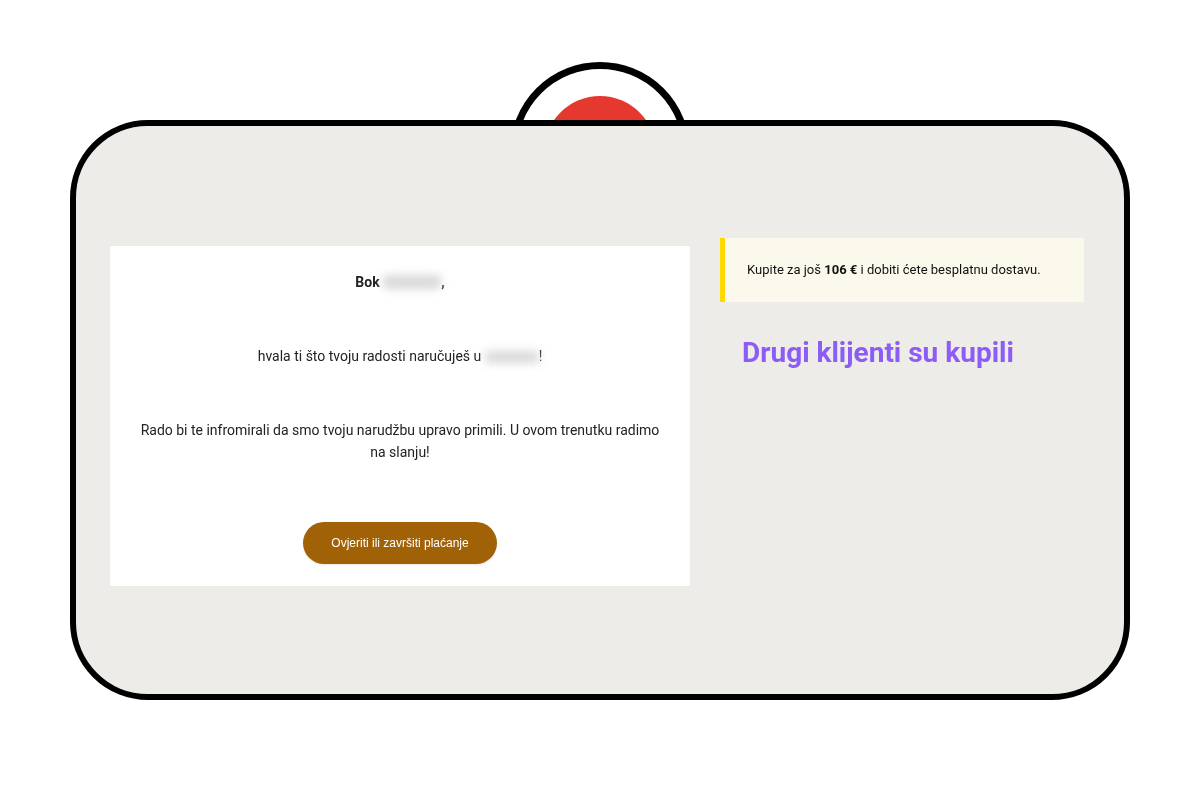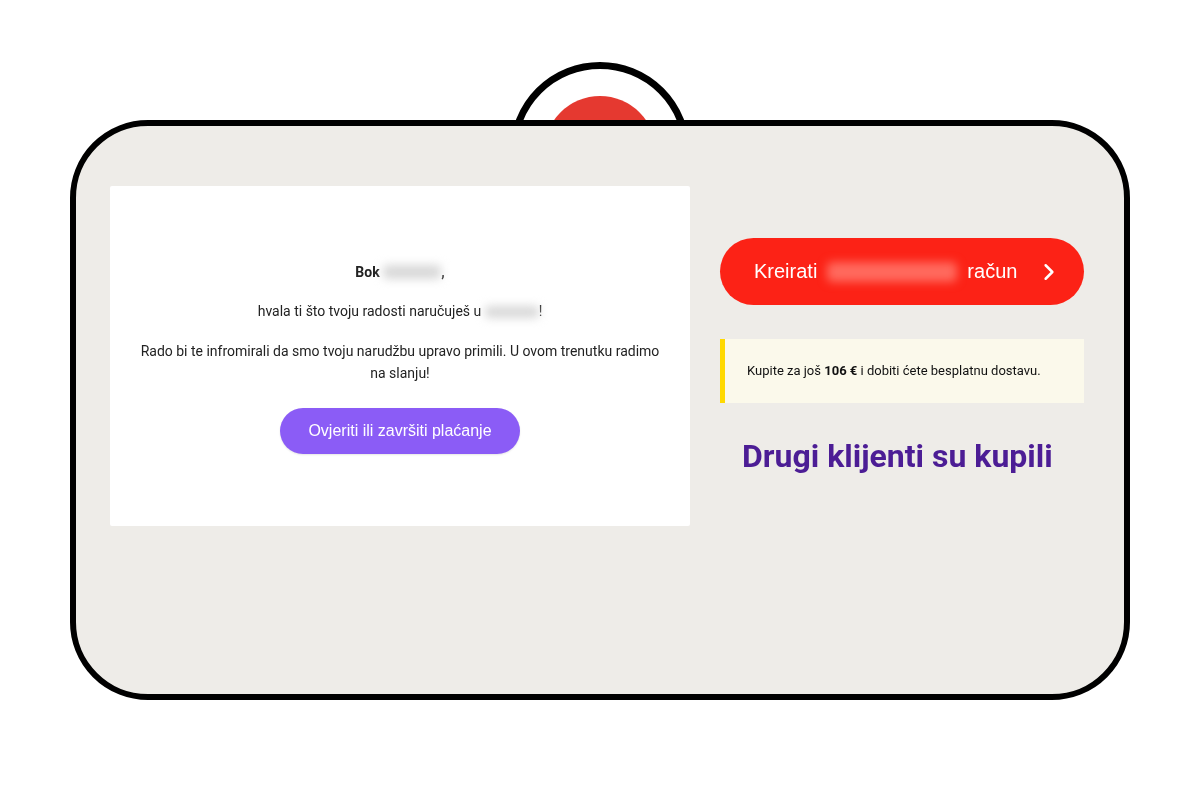--- a/index.html
+++ b/index.html
@@ -54,53 +54,54 @@
     display: flex;
     align-items: center;
     justify-content: center;
   }
   .badge-circle svg { width: 62px; height: 62px; }
 
   
   .card {
     background: #ffffff;
     width: 580px;
+    margin-top: 60px;
     height: 340px;
     padding: 26px 26px 22px 26px;
     border-radius: 2px;
     text-align: center;
     display: flex;
     flex-direction: column;
     align-items: center;
-    justify-content: center;
+    justify-content: space-between;
     gap: 18px;
     font-size: 14px;
     color: #222;
   }
   .card .greet { font-weight: 700; }
   .blur {
     display: inline-block;
     background: #d8d8d8;
     filter: blur(5px);
     border-radius: 4px;
   }
   .blur.name { width: 58px; height: 14px; vertical-align: -2px; }
   .blur.shop { width: 54px; height: 12px; vertical-align: -2px; }
   .blur.order { width: 102px; height: 12px; vertical-align: -2px; }
 
   .card p { line-height: 1.55; max-width: 520px; }
 
   .pay-btn {
     margin-top: 6px;
-    background: #8b5cf6;
+    background: #a16207;
     color: #fff;
     border: none;
     border-radius: 28px;
     padding: 14px 28px;
-    font-size: 16px;
+    font-size: 12px;
     cursor: pointer;
     box-shadow: 0 1px 2px rgba(0,0,0,.1);
   }
 
   
   .right-col {
     flex: 1;
     margin-top: 52px;
     display: flex;
     flex-direction: column;
@@ -135,22 +136,22 @@
     background: #fbf9eb;
     border-left: 5px solid #ffd900;
     padding: 22px 22px;
     font-size: 13px;
     color: #111;
     line-height: 1.55;
   }
   .ship-banner b { font-weight: 700; }
 
   .others-heading {
-    color: #4c1d95;
-    font-size: 32px;
+    color: #8b5cf6;
+    font-size: 28px;
     font-weight: 700;
     padding-left: 22px;
   }
 </style>
 </head>
 <body>
 
 <div class="badge-wrap">
   <div class="badge-ring"></div>
   <div class="badge-circle">
@@ -172,30 +173,20 @@
       <span class="blur shop"></span><span>!</span>
     </p>
     <p>
       <span>Rado bi te infromirali da smo tvoju narudžbu upravo primili. U ovom trenutku radimo na slanju!</span><br>
     </p>
     <button class="pay-btn">Ovjeriti ili završiti plaćanje</button>
   </div>
 
   <div class="right-col">
 
-    <button class="create-btn">
-      <span class="txt">
-        <span>Kreirati</span>
-        <span class="brand-blur"></span>
-        <span>račun</span>
-      </span>
-      <svg viewBox="0 0 10 16">
-        <path d="M2 2 L8 8 L2 14" stroke="#fff" stroke-width="2.2" fill="none" stroke-linecap="round" stroke-linejoin="round"></path>
-      </svg>
-    </button>
 
     <div class="ship-banner">
       <span>Kupite za još </span><b>106 €</b><span> i dobiti ćete besplatnu dostavu.</span>
     </div>
 
     <div class="others-heading">Drugi klijenti su kupili</div>
 
   </div>
 
 </div>

